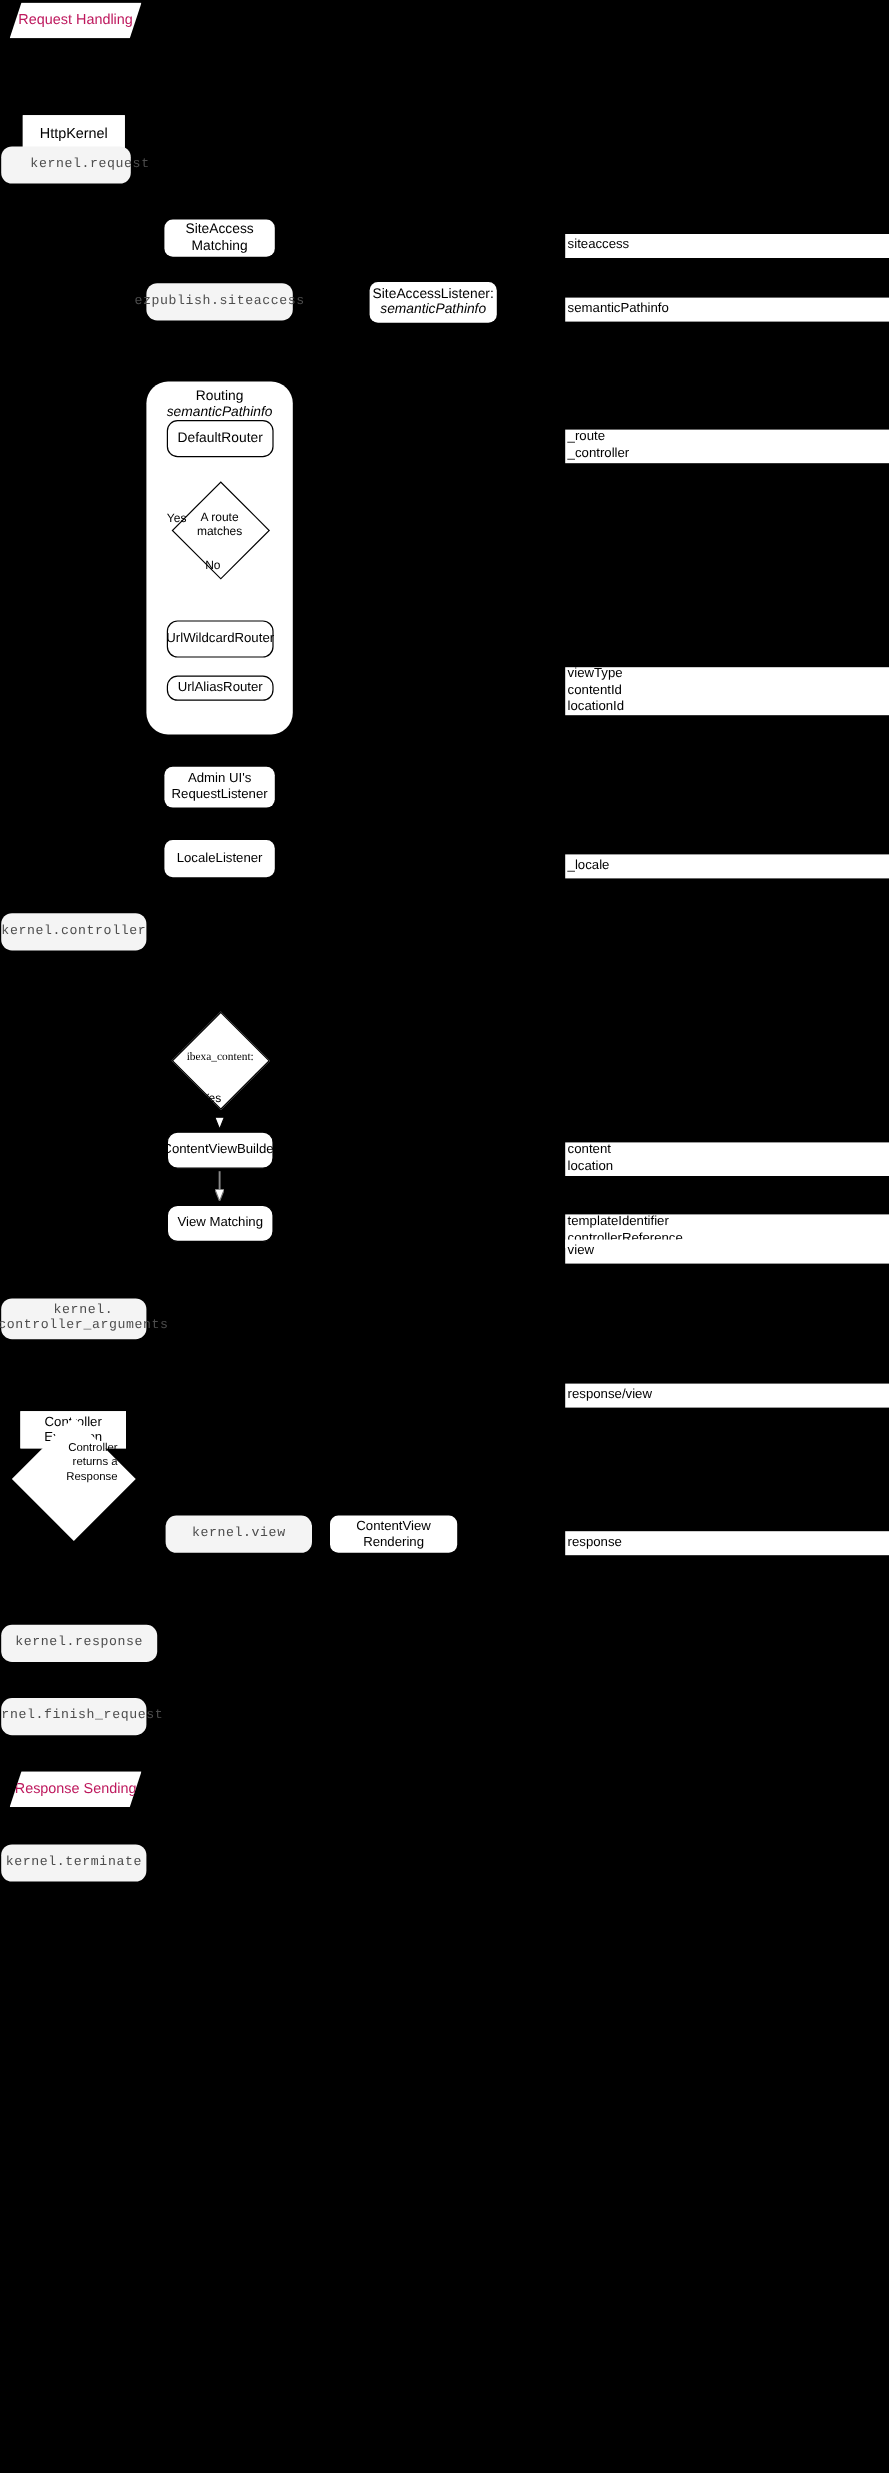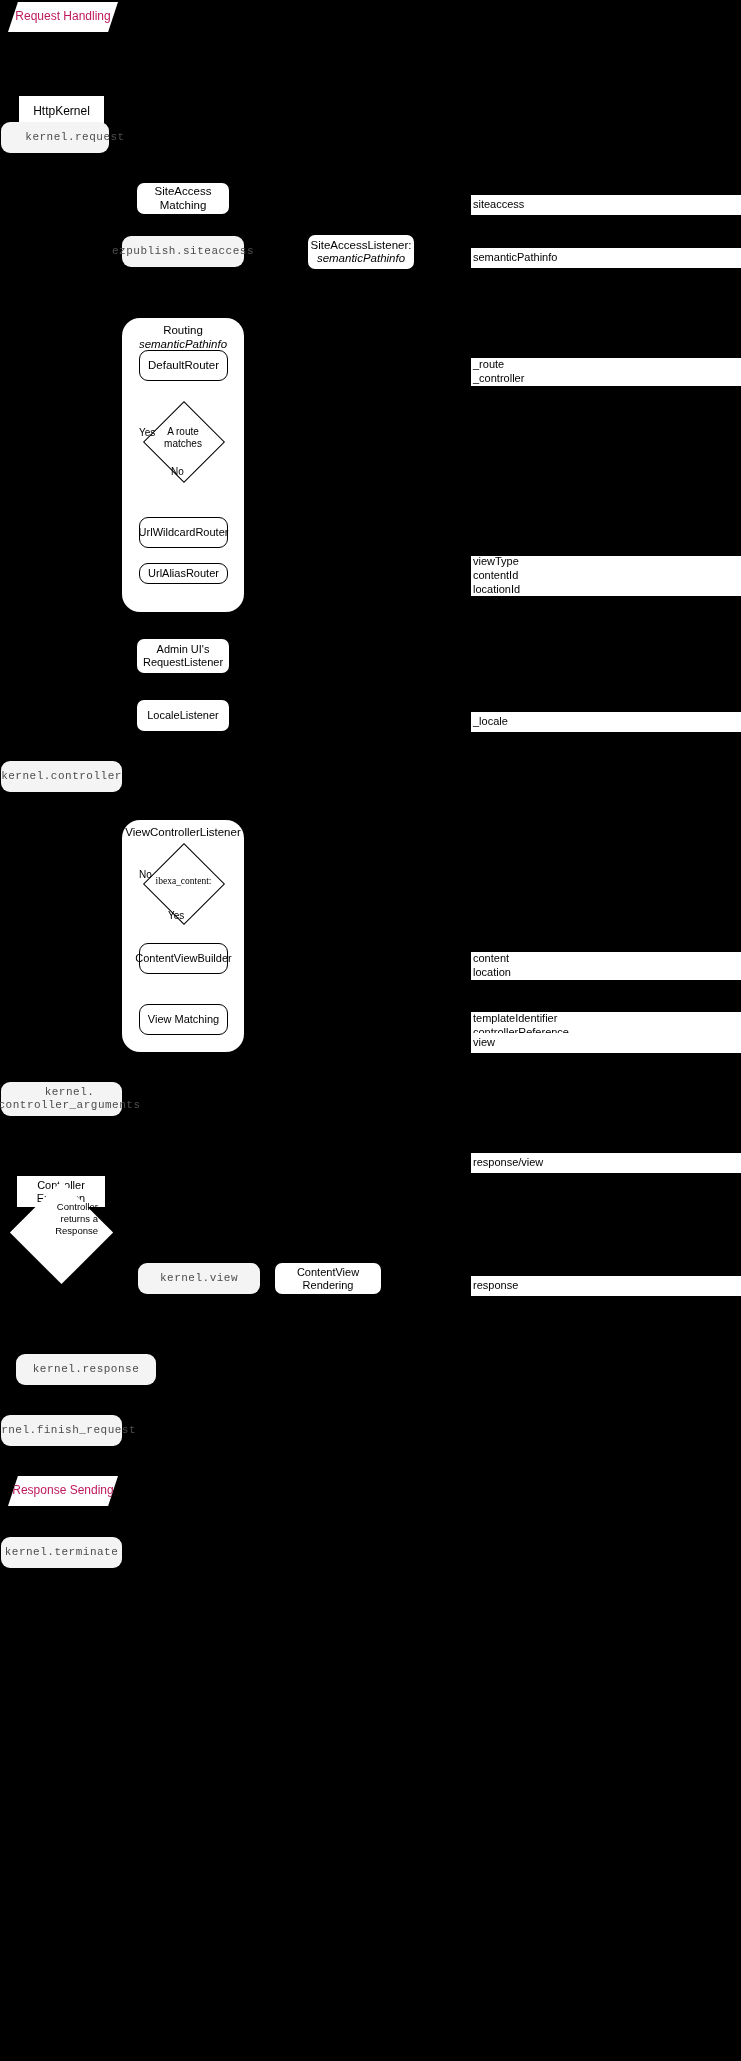--- a/index.html
+++ b/index.html
@@ -91,21 +91,21 @@
 
   <div class="node event" style="left:1px;top:1082px;width:121px;height:34px;flex-direction:column;padding-left:16px;">
     <span>kernel.</span>
     <span>controller_arguments</span>
   </div>
 
   <div class="node event" style="left:138px;top:1263px;width:122px;height:31px;">
     <span>kernel.view</span>
   </div>
 
-  <div class="node event" style="left:16px;top:1354px;width:140px;height:31px;">
+  <div class="node event" style="left:1px;top:1354px;width:130px;height:31px;">
     <span>kernel.response</span>
   </div>
 
   <div class="node event" style="left:1px;top:1415px;width:121px;height:31px;">
     <span>kernel.finish_request</span>
   </div>
 
   <div class="node event" style="left:1px;top:1537px;width:121px;height:31px;">
     <span>kernel.terminate</span>
   </div>
@@ -150,25 +150,20 @@
 
   <div class="node rounded" style="left:137px;top:639px;width:92px;height:34px;font-size:11px;flex-direction:column;">
     <span>Admin UI's</span>
     <span>RequestListener</span>
   </div>
 
   <div class="node rounded" style="left:137px;top:700px;width:92px;height:31px;font-size:11px;">
     <span>LocaleListener</span>
   </div>
 
-  <div class="group" style="left:122px;top:820px;width:122px;height:232px;">
-    <div class="group-title" style="top:6px;">
-      <span>ViewControllerListener</span>
-    </div>
-  </div>
 
   <div style="position:absolute;left:155px;top:855px;width:56px;height:56px;
               background:#fff;border:1px solid #000;transform:rotate(45deg);"></div>
   <div style="position:absolute;left:144px;top:876px;width:79px;text-align:center;
               font-size:9.5px;line-height:1.1;background:transparent;
               font-family:'Liberation Serif',serif;">
     <span>ibexa_content:</span>
   </div>
   <div class="edge-label" style="left:139px;top:869px;font-size:10px;"><span>No</span></div>
   <div class="edge-label" style="left:168px;top:910px;font-size:10px;"><span>Yes</span></div>

